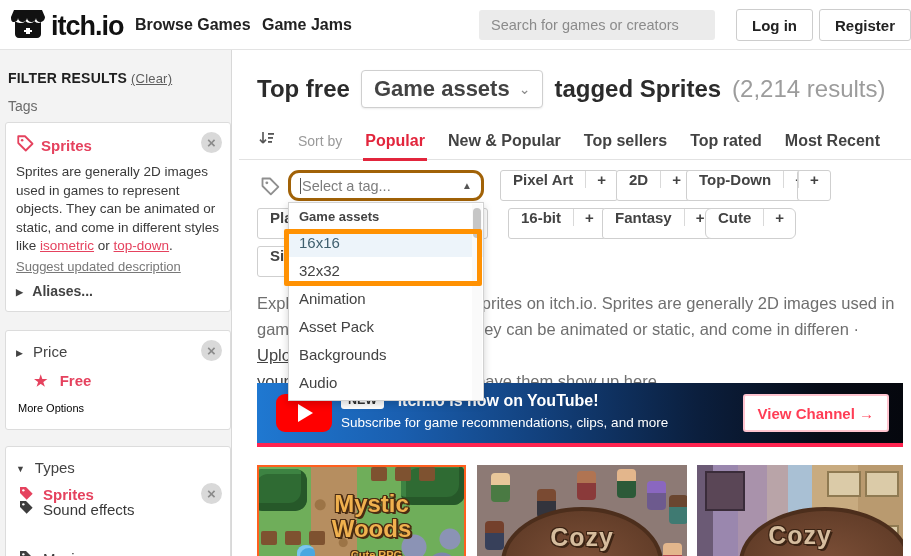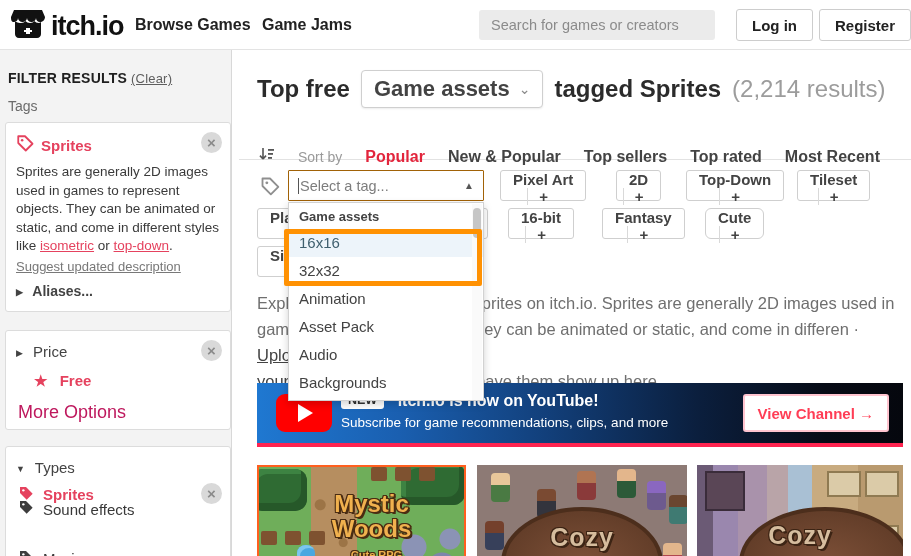--- a/index.html
+++ b/index.html
@@ -45,54 +45,54 @@
   .red-link { color:#e5425e; text-decoration:underline; cursor:pointer; }
   .suggest-link { position:absolute; left:10px; top:136px; font-size:13px; color:#787878;
                   text-decoration:underline; cursor:pointer; }
   .aliases-row { position:absolute; left:10px; top:160px; font-size:14px; font-weight:bold;
                  color:#434343; cursor:pointer; }
   .tri { font-size:9px; color:#434343; margin-right:6px; vertical-align:1px; }
   .collapse-head { position:absolute; left:10px; top:12px; font-size:15px; color:#434343; cursor:pointer; }
   .free-row { position:absolute; left:28px; top:41px; font-size:15px; font-weight:bold;
               color:#e5425e; cursor:pointer; }
   .star { color:#e5425e; margin-right:8px; }
-  .more-options { position:absolute; left:12px; top:71px; font-size:18px; color:#be185d; cursor:pointer; }
+  .more-options { position:absolute; left:12px; top:71px; font-size:11px; color:#000000; cursor:pointer; }
   .type-row { position:absolute; left:12px; display:flex; gap:9px; align-items:center;
               font-size:15px; color:#383838; cursor:pointer; }
 
   
   .page-title { position:absolute; left:257px; top:70px; display:flex; align-items:center;
                 gap:11px; font-size:24px; font-weight:bold; color:#2b2b2b; z-index:1; }
   .cat-select { border:1px solid #cfcfcf; border-radius:4px; padding:5px 12px; font-size:22px;
     font-weight:bold; color:#434343; display:flex; align-items:center; gap:9px;
     box-shadow:0 1px 2px rgba(0,0,0,.08); cursor:pointer; background:#fff; }
   .chev { font-size:14px; color:#8a8a8a; font-weight:normal; }
   .results-count { font-weight:normal; color:#9c9c9c; }
 
   
-  .sort-row { position:absolute; left:258px; top:146px; display:flex; align-items:center;
+  .sort-row { position:absolute; left:258px; top:130px; display:flex; align-items:center;
               gap:23px; font-size:16px; z-index:1; }
   .sort-by { font-size:14px; color:#9a9a9a; }
   .sort-tab { font-weight:bold; color:#434343; cursor:pointer; position:relative; }
   .sort-tab.active { color:#e2253c; }
   .sort-tab.active::after { content:""; position:absolute; left:-2px; right:-2px; bottom:-11px;
     height:3px; background:#e2253c; }
   .main-divider { position:absolute; left:239px; top:159px; width:672px; height:1px;
                   background:#e2e2e2; }
 
   
   .tagrow-icon { position:absolute; left:260px; top:176px; z-index:1; }
   .tag-select { position:absolute; left:288px; top:170px; width:196px; height:31px;
-    border:1px solid #a16207; border-radius:1px; background:#fff; display:flex;
+    border:3px solid #a16207; border-radius:11px; background:#fff; display:flex;
     align-items:center; padding:0 9px; z-index:1; cursor:text; }
   .caret-bar { width:1px; height:16px; background:#555; margin-right:1px; }
   .tag-select-ph { font-size:14.5px; color:#7d7d7d; flex:1; }
   .up-arrow { font-size:10px; color:#555; }
-  .tagbtn { position:absolute; height:31px; display:inline-flex; align-items:center;
-    background:#fff; border:1px solid #cfcfcf; border-radius:3px; z-index:1; cursor:pointer;flex-direction:column; }
+  .tagbtn { position:absolute; height:31px; display:inline-flex; align-items:flex-start;
+    background:#fff; border:1px solid #cfcfcf; border-radius:3px; z-index:1; cursor:pointer; }
   .tagbtn .lbl { padding:0 12px; font-size:15px; font-weight:bold; color:#434343;
     display:flex; align-items:center; white-space:nowrap; }
   .tagbtn .plus { padding:0 11px; border-left:1px solid #d9d9d9; font-size:15px; font-weight:bold;
     color:#434343; display:flex; align-items:center; }
 
   
   .dropdown { position:absolute; left:288px; top:202px; width:196px; height:199px;
     background:#fff; border:1px solid #d2d2d2; box-shadow:0 3px 8px rgba(0,0,0,.18);
     z-index:10; overflow:hidden; }
   .dd-group { padding:6px 10px 5px; font-size:13px; font-weight:bold; color:#434343; }
@@ -315,21 +315,20 @@
 </div>
 <div class="tagbtn" style="left:616px; top:170px;">
   <span class="lbl">2D</span>
   <span class="plus">+</span>
 </div>
 <div class="tagbtn" style="left:686px; top:170px;">
   <span class="lbl">Top-Down</span>
   <span class="plus">+</span>
 </div>
 <div class="tagbtn" style="left:797px; top:170px;">
-  <span class="lbl">Tileset</span>
   <span class="plus">+</span>
 </div>
 
 <div class="tagbtn" style="left:257px; top:208px; z-index:1;">
   <span class="lbl">Platformer</span>
   <span class="plus">+</span>
 </div>
 <div class="tagbtn" style="left:455px; top:208px; z-index:1;">
   <span class="plus" style="border-left:none;">+</span>
 </div>
@@ -369,22 +368,22 @@
   <div class="view-channel">View Channel →</div>
 </div>
 <div class="banner-underline"></div>
 
 <div class="dropdown">
   <div class="dd-group">Game assets</div>
   <div class="dd-item selected">16x16</div>
   <div class="dd-item">32x32</div>
   <div class="dd-item">Animation</div>
   <div class="dd-item">Asset Pack</div>
+  <div class="dd-item">Backgrounds</div>
   <div class="dd-item">Audio</div>
-  <div class="dd-item">Backgrounds</div>
   <div class="dd-scroll">
     <div class="dd-thumb"></div>
   </div>
 </div>
 <div class="orange-box"></div>
 
 <div class="thumb t1">
   <div class="t1-path"></div>
   <div class="tree l"></div>
   <div class="tree r"></div>

